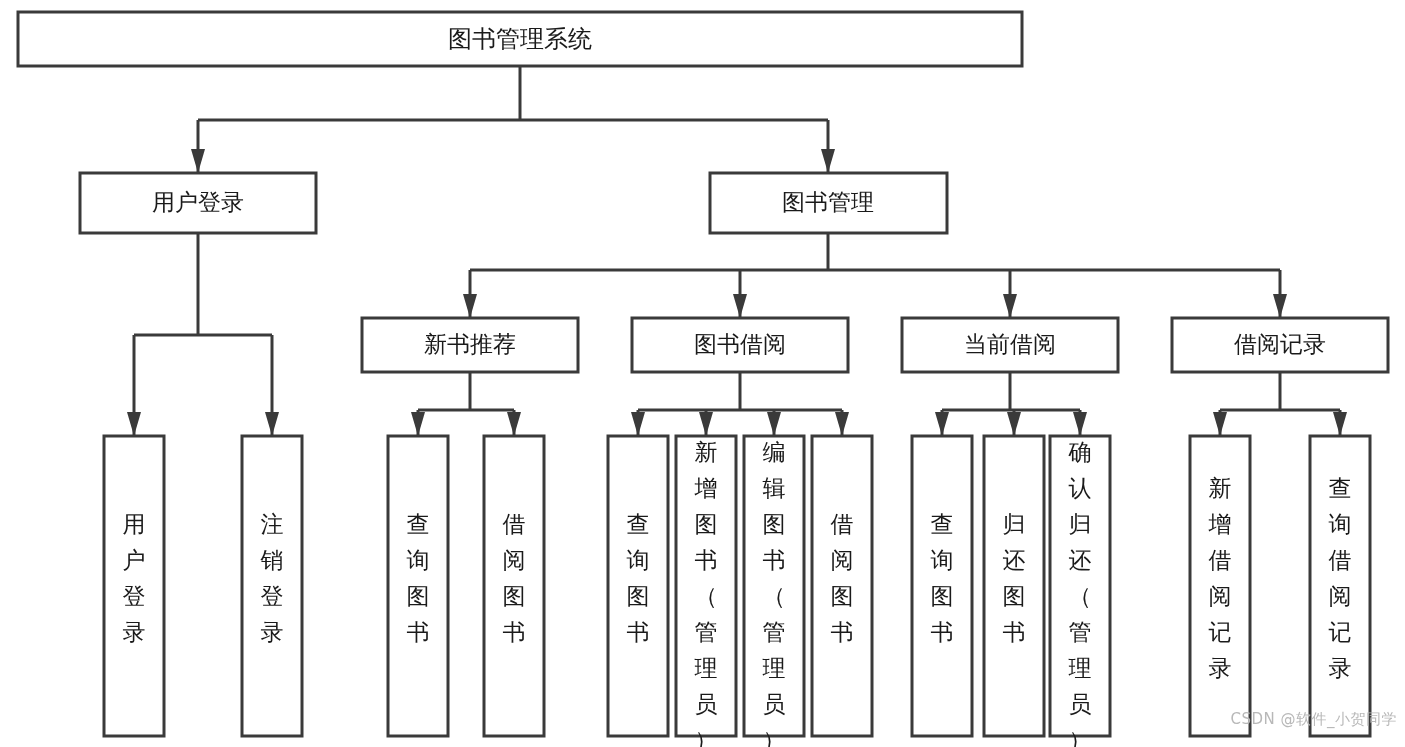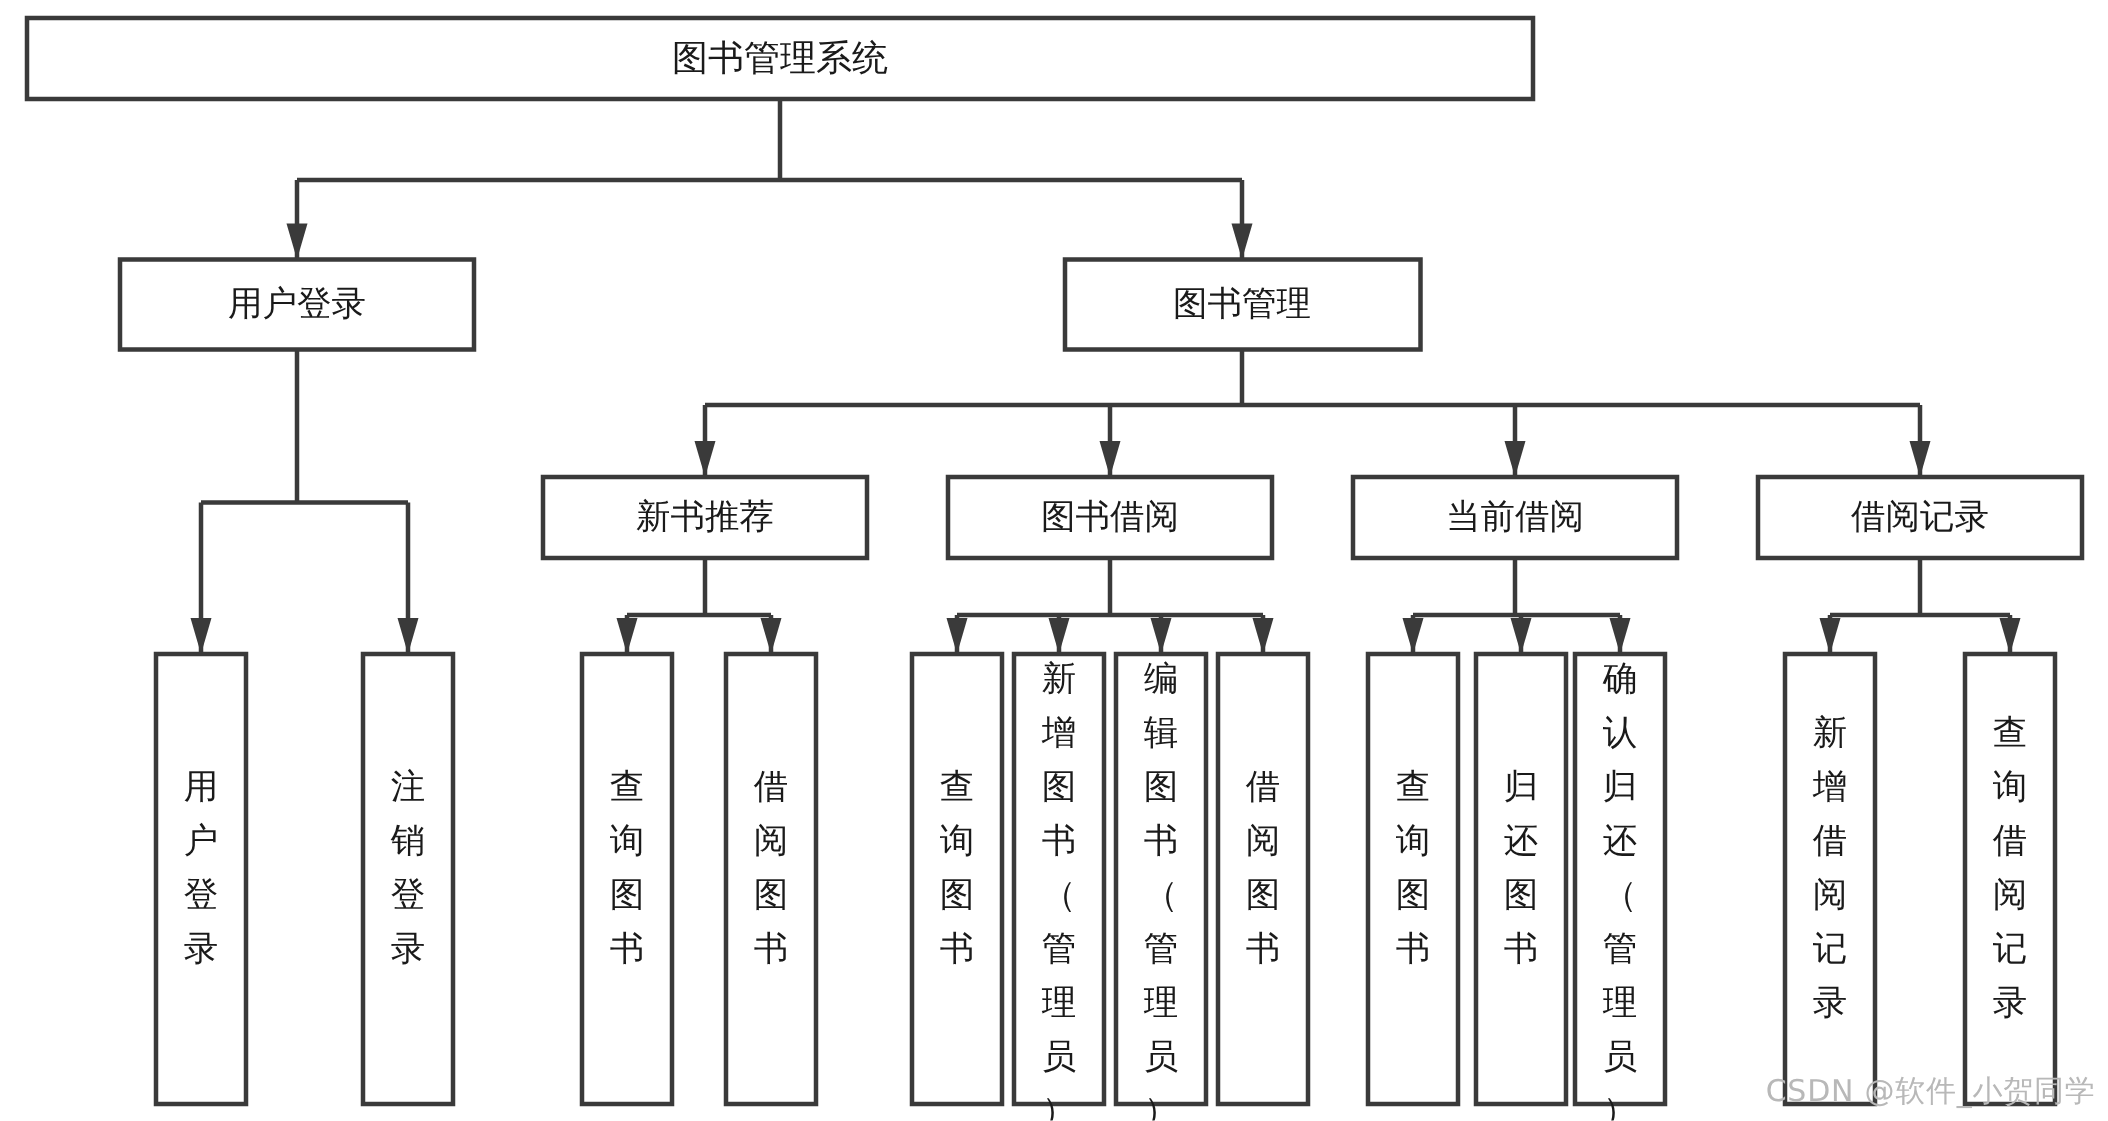--- a/index.html
+++ b/index.html
@@ -58,23 +58,23 @@
     text-anchor: middle;
     dominant-baseline: middle;
   }
   text.label-vertical {
     font-size: 23px;
     text-anchor: middle;
   }
   .watermark-text {
     position: absolute;
     right: 8px;
-    bottom: 6px;
+    bottom: 18px;
     font-family: "DejaVu Sans", "Liberation Sans", sans-serif;
-    font-size: 20px;
+    font-size: 15px;
     color: #b8b8b8;
     white-space: nowrap;
     letter-spacing: 0.5px;
     pointer-events: none;
   }
 </style>
 </head>
 <body>
 
 <div id="diagram-root">

